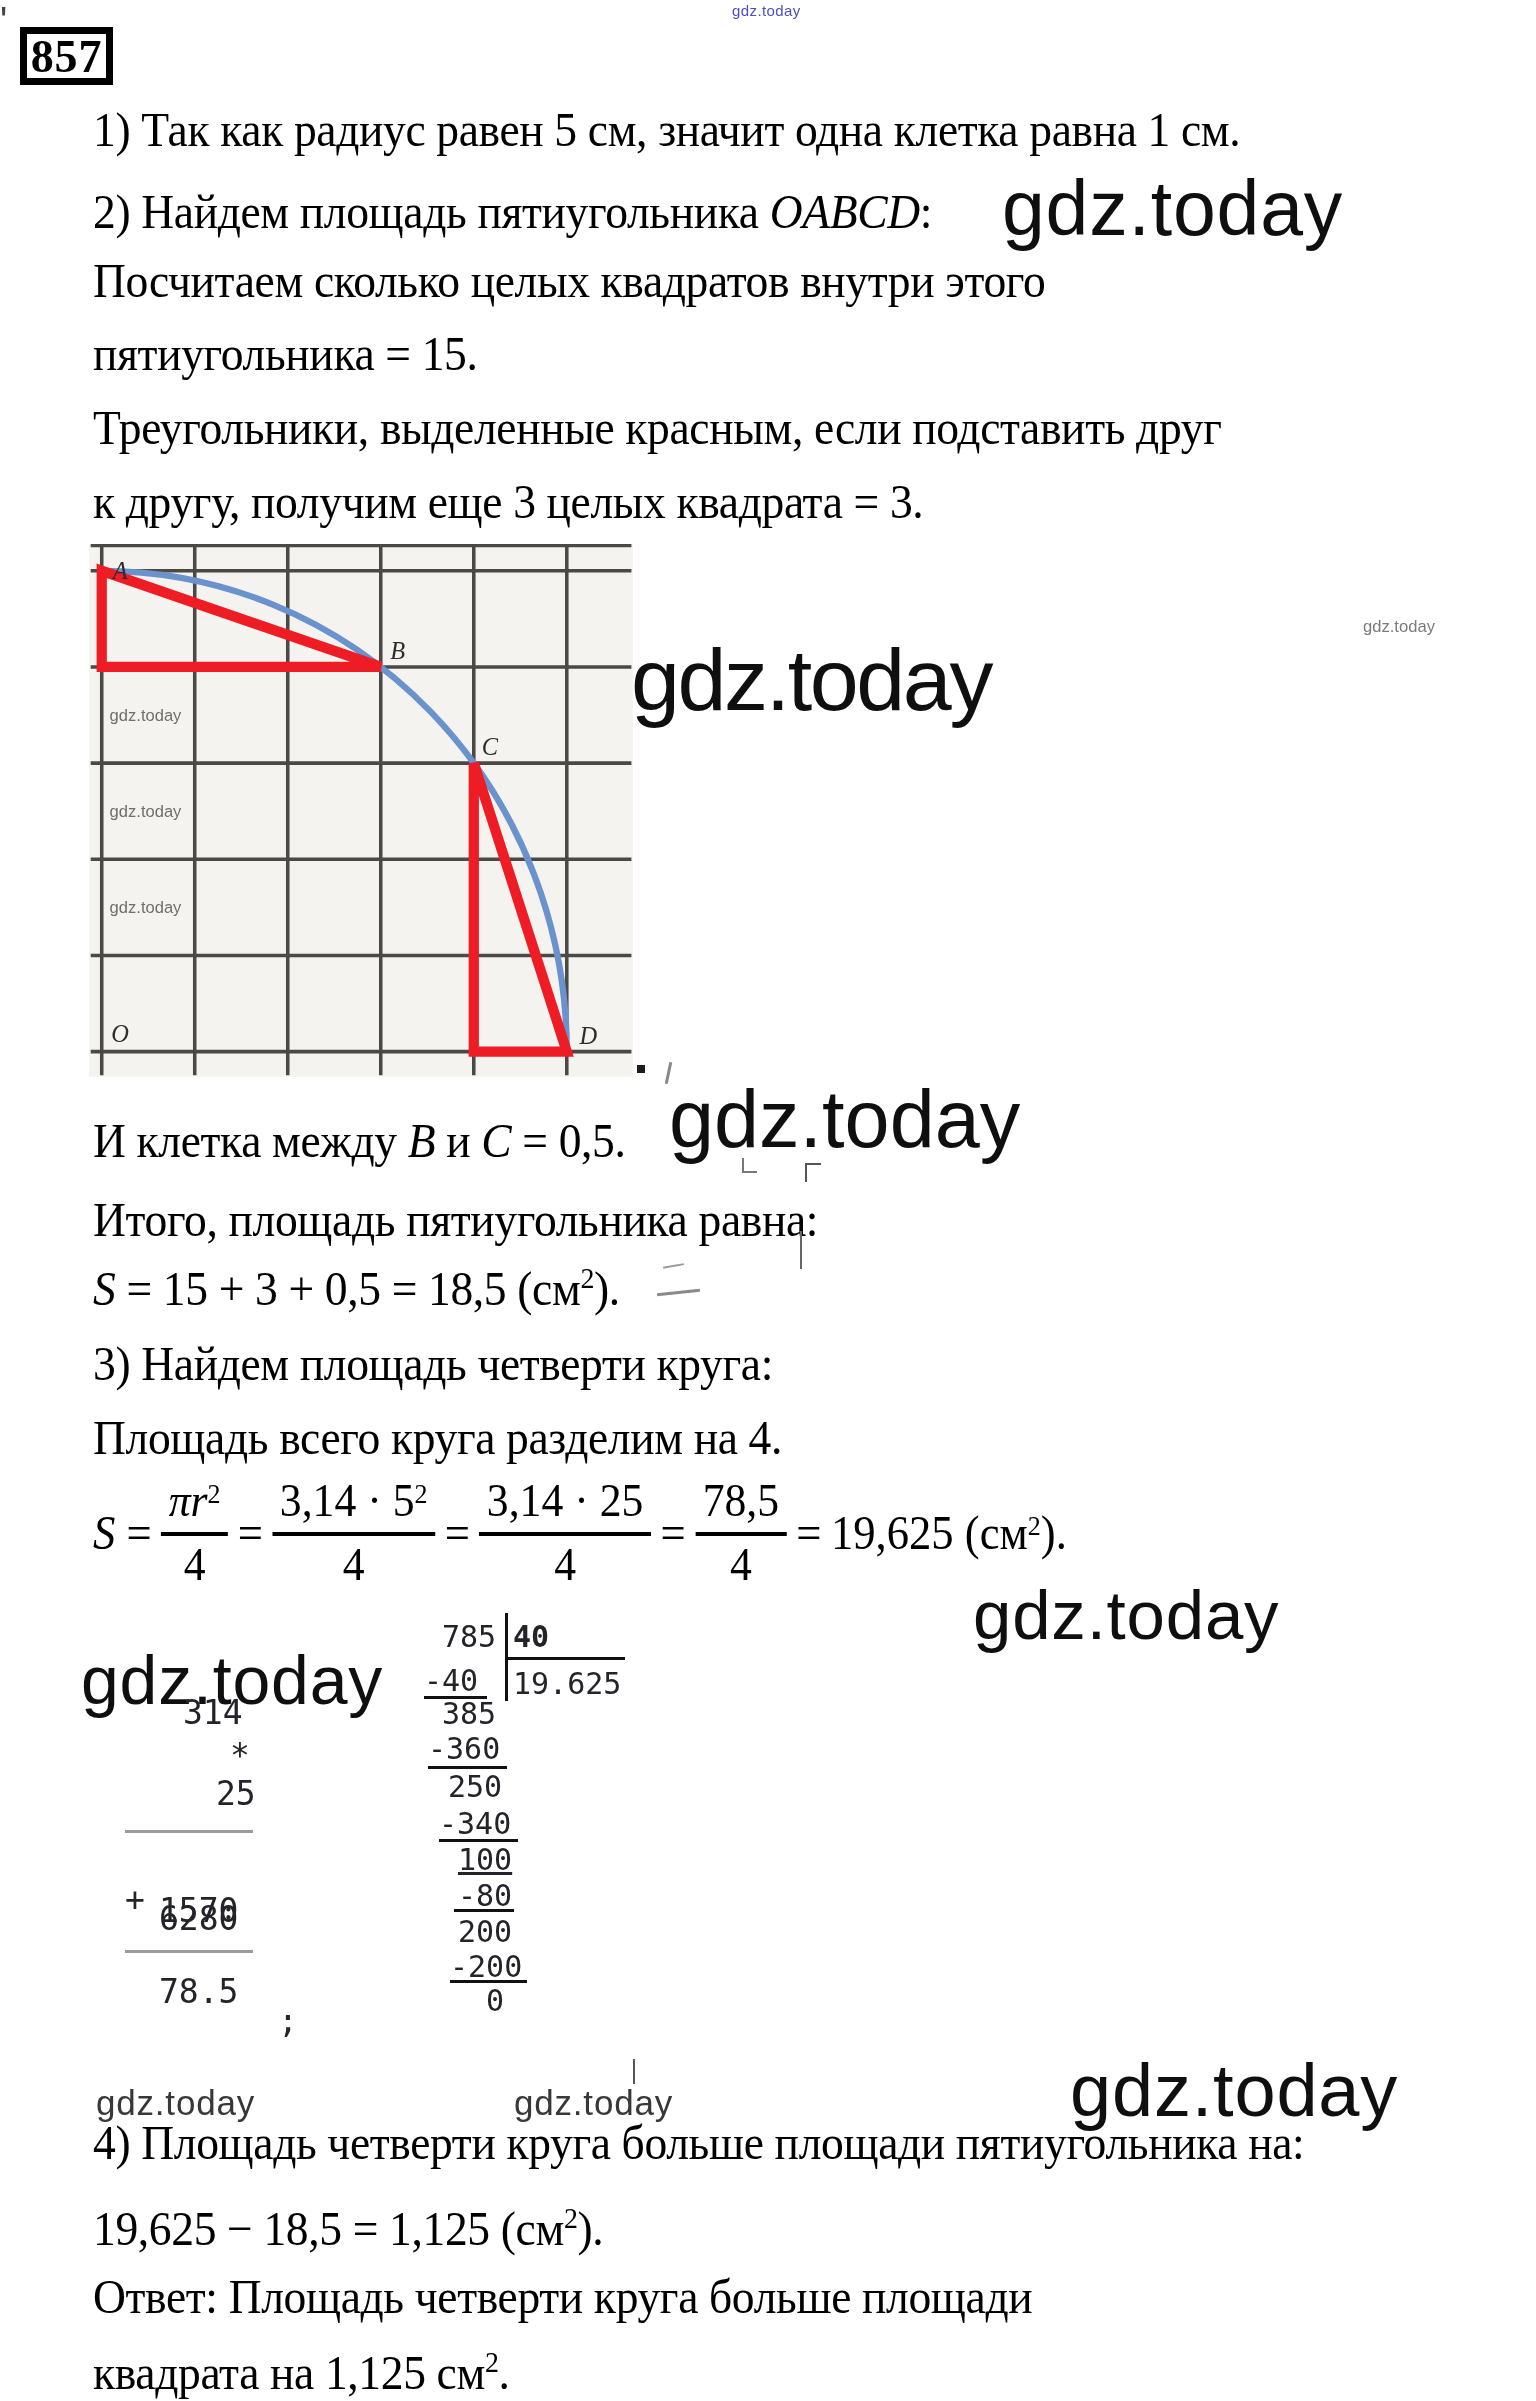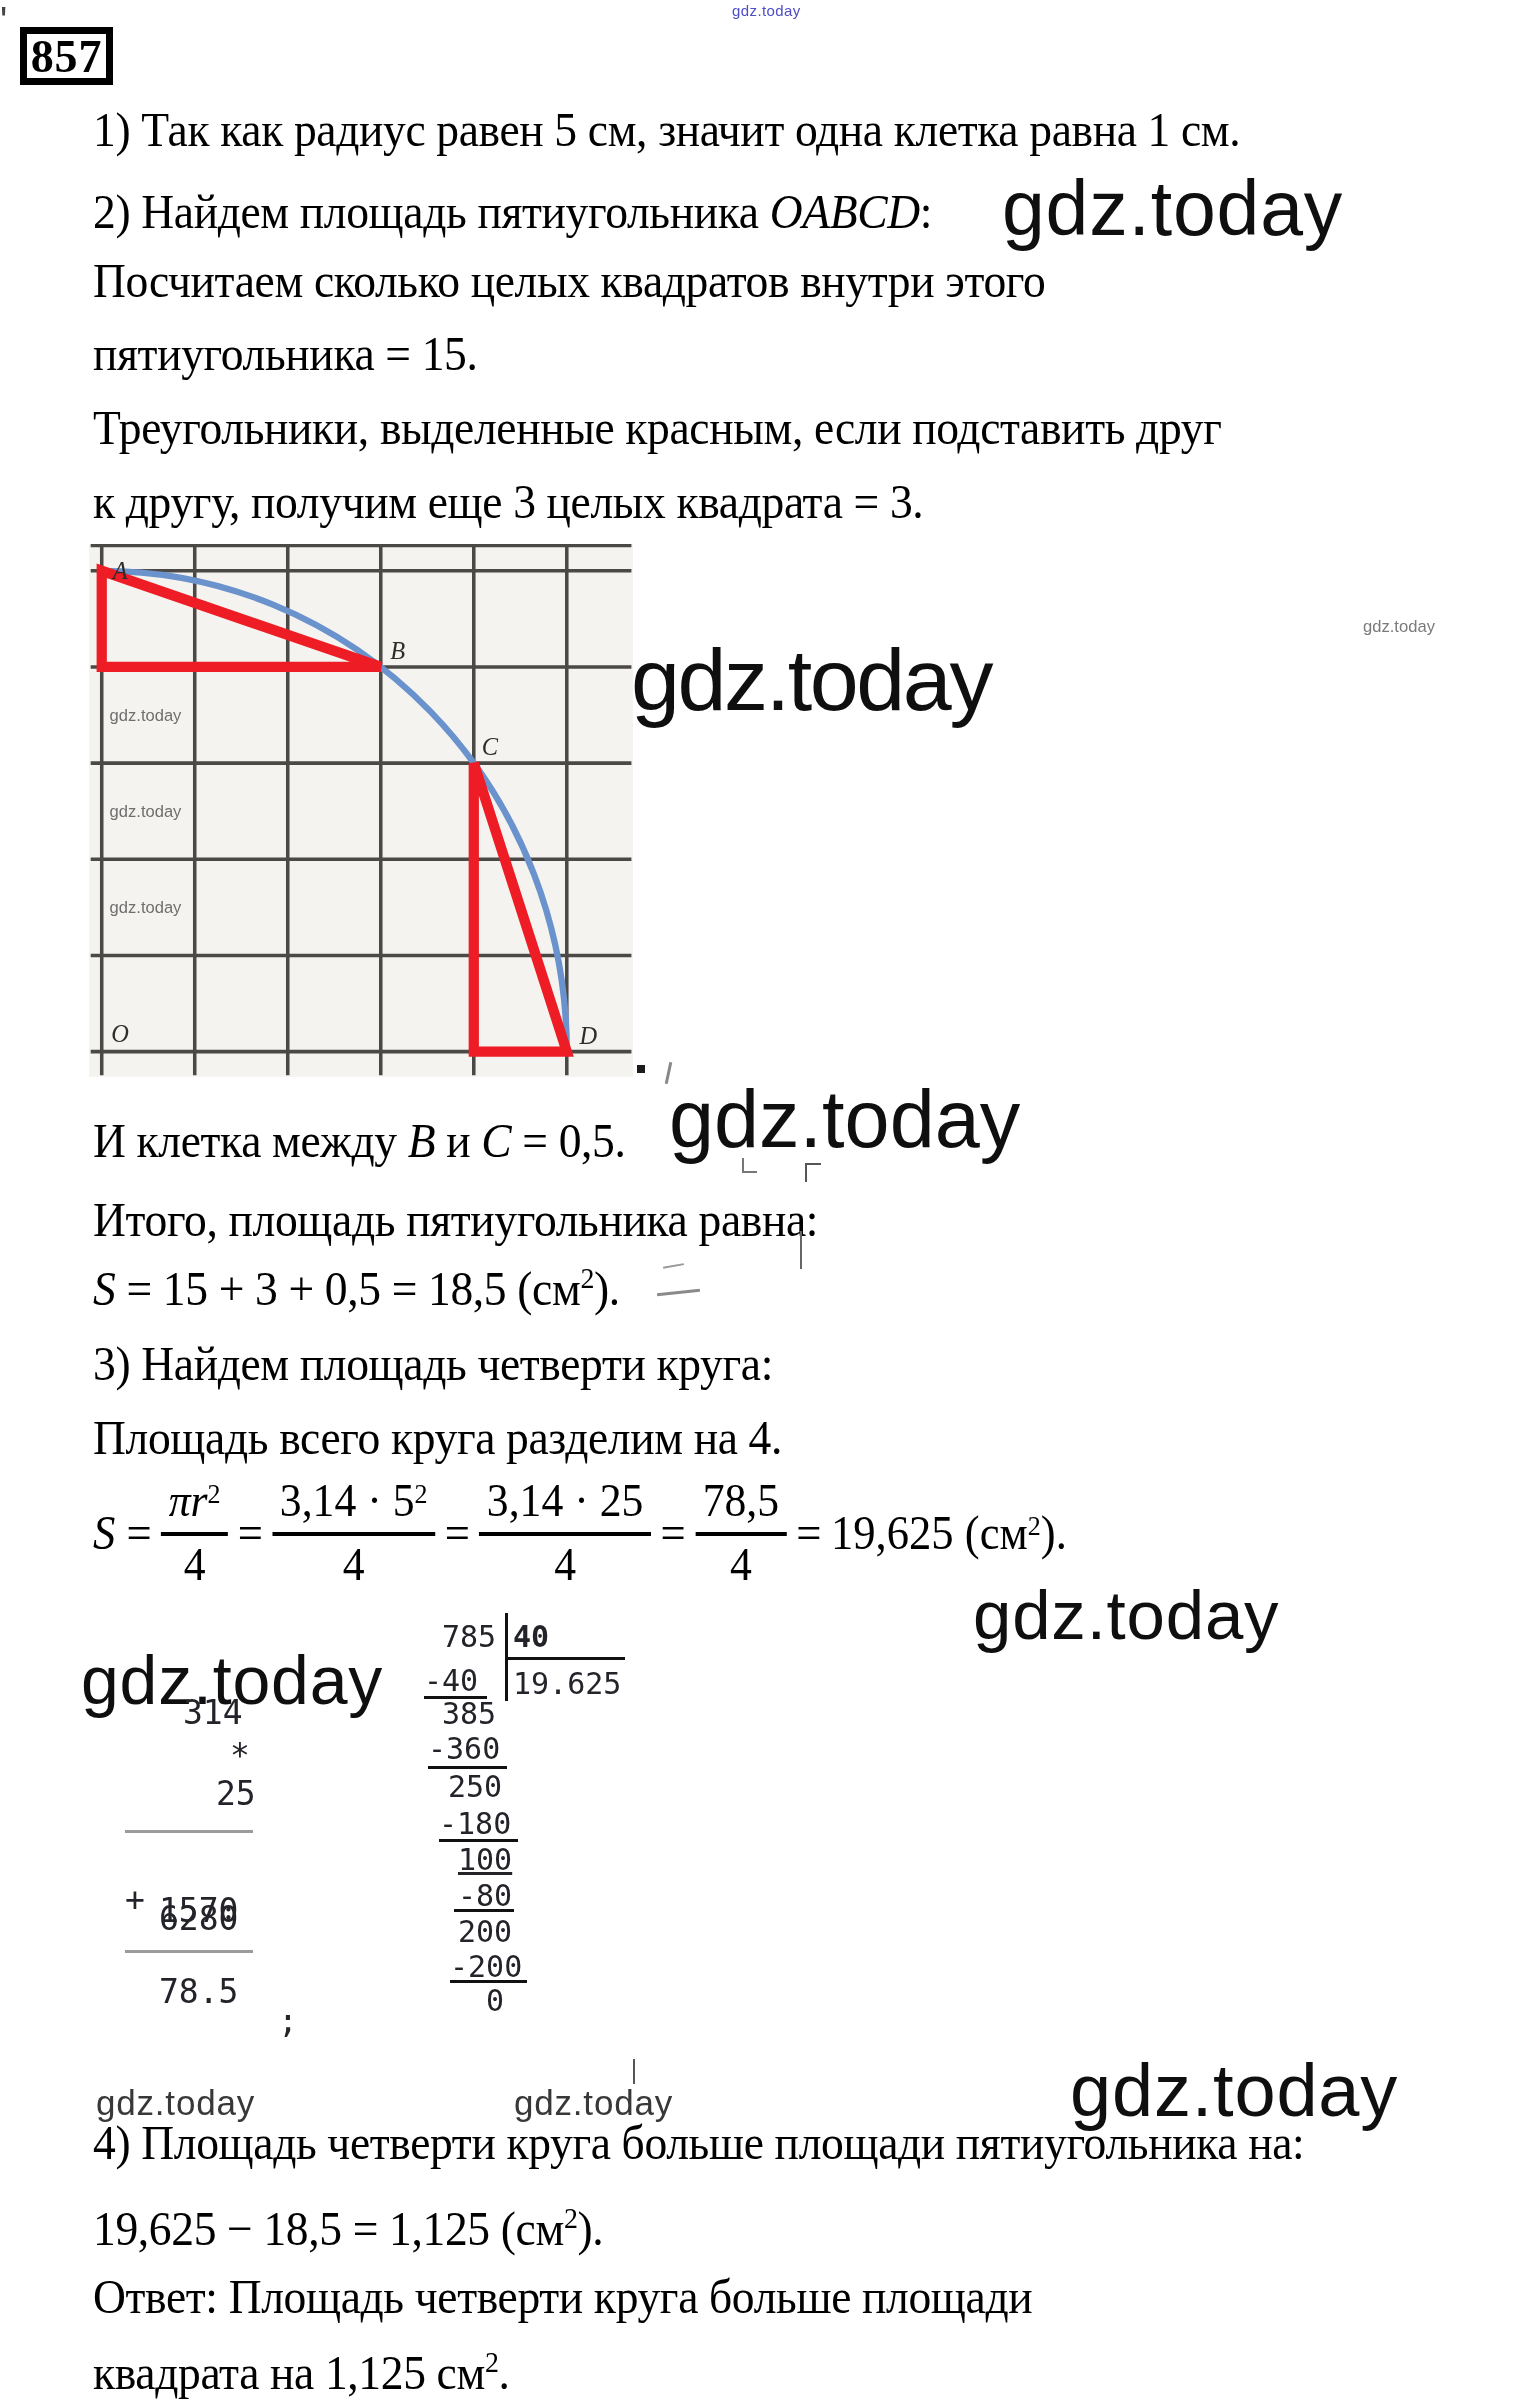--- a/index.html
+++ b/index.html
@@ -169,21 +169,21 @@
   <div class="vbar" style="left:505px;top:1613px;height:88px;"></div>
   <div class="mono mdiv" style="left:513px;top:1622px;font-weight:bold;">40</div>
   <div class="uline" style="left:505px;top:1657px;width:120px;"></div>
   <div class="mono mdiv" style="left:424px;top:1666px;">-40</div>
   <div class="mono mdiv" style="left:513px;top:1669px;">19.625</div>
   <div class="uline" style="left:424px;top:1696px;width:63px;"></div>
   <div class="mono mdiv" style="left:442px;top:1699px;">385</div>
   <div class="mono mdiv" style="left:428px;top:1734px;">-360</div>
   <div class="uline" style="left:428px;top:1766px;width:79px;"></div>
   <div class="mono mdiv" style="left:448px;top:1772px;">250</div>
-  <div class="mono mdiv" style="left:439px;top:1809px;">-180</div>
+  <div class="mono mdiv" style="left:439px;top:1809px;">-340</div>
   <div class="uline" style="left:439px;top:1839px;width:79px;"></div>
   <div class="mono mdiv" style="left:458px;top:1845px;text-decoration:underline;">100</div>
   <div class="mono mdiv" style="left:458px;top:1881px;text-align:center;">-80</div>
   <div class="uline" style="left:454px;top:1909px;width:60px;"></div>
   <div class="mono mdiv" style="left:458px;top:1917px;">200</div>
   <div class="mono mdiv" style="left:450px;top:1952px;">-200</div>
   <div class="uline" style="left:450px;top:1980px;width:77px;"></div>
   <div class="mono mdiv" style="left:486px;top:1986px;">0</div>
 
   <div class="bline" style="left:93px;top:2116px;">4) Площадь четверти круга больше площади пятиугольника на:</div>

